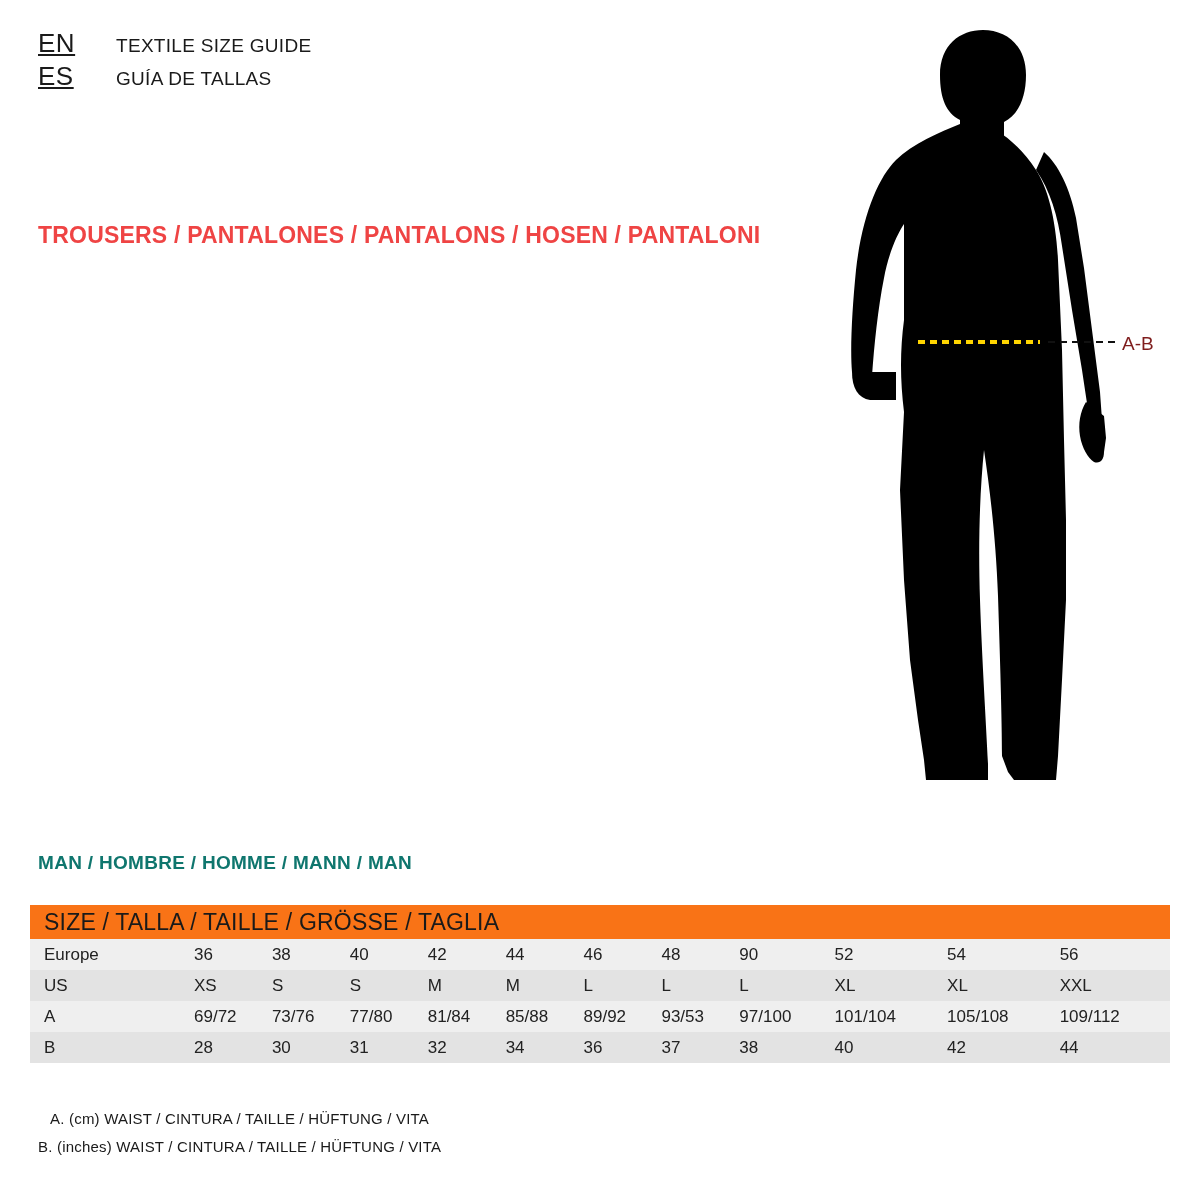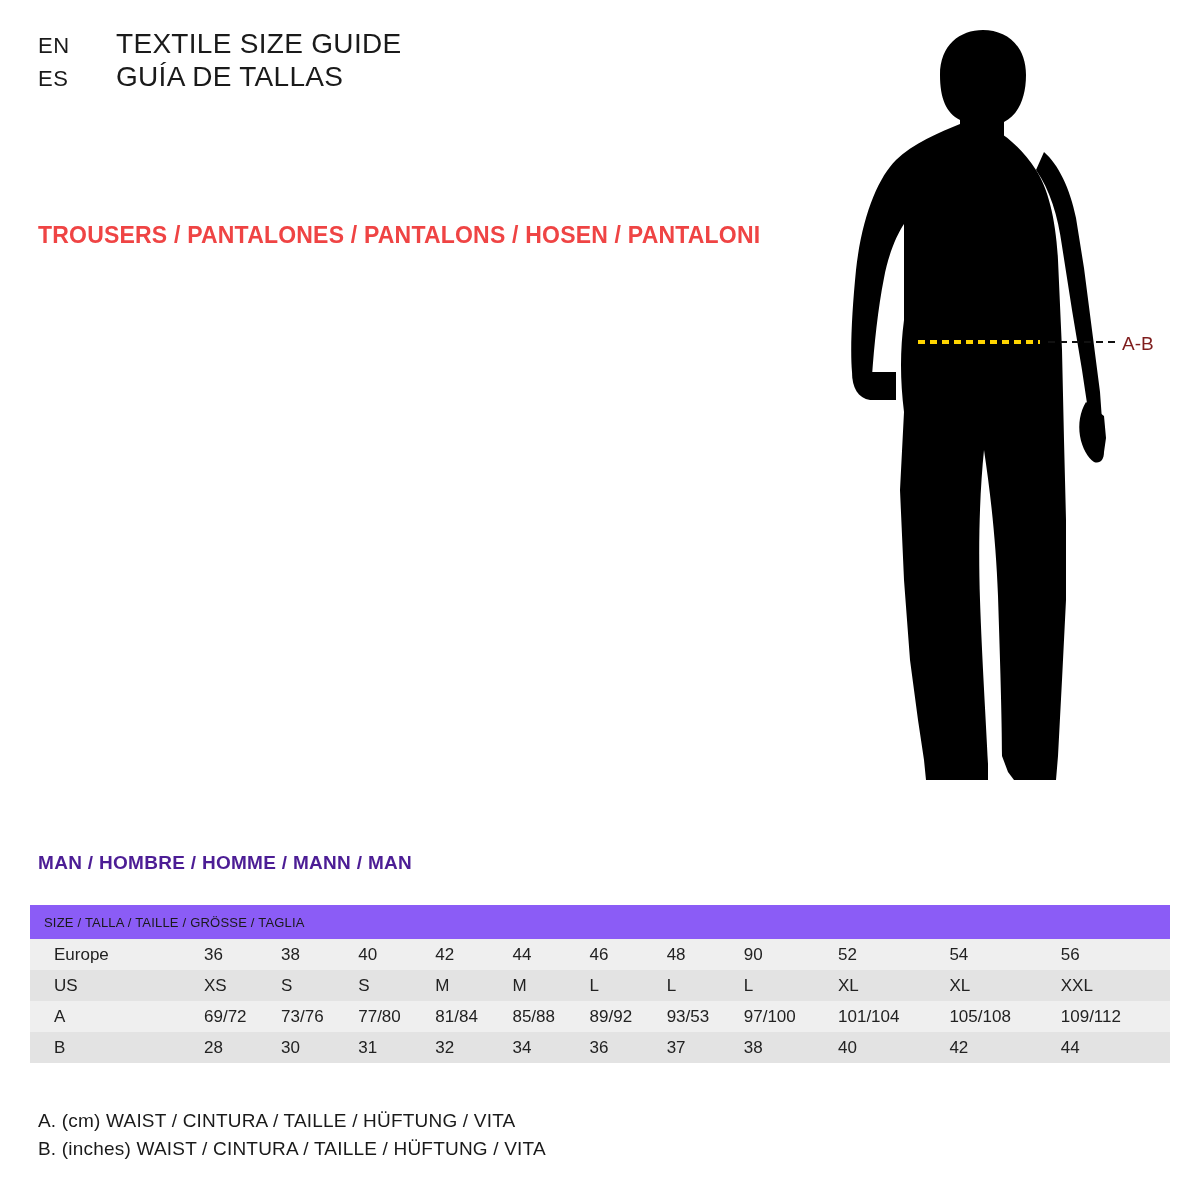--- a/index.html
+++ b/index.html
@@ -23,26 +23,27 @@
     top: 28px;
     width: 760px;
   }
   .lang-row {
     display: flex;
     align-items: baseline;
     height: 33px;
   }
   .lang-code {
     width: 78px;
-    font-size: 22px;
+    font-size: 26px;
     letter-spacing: 0.5px;
     color: #1a1a1a;
+    text-decoration: underline;
   }
   .lang-text {
-    font-size: 28px;
+    font-size: 19px;
     letter-spacing: 0.3px;
     color: #1a1a1a;
     white-space: nowrap;
   }
   #garment-title {
     position: absolute;
     left: 38px;
     top: 222px;
     font-size: 23px;
     font-weight: bold;
@@ -73,68 +74,69 @@
   }
 
   
   #section-label {
     position: absolute;
     left: 38px;
     top: 852px;
     font-size: 19px;
     font-weight: bold;
     letter-spacing: 0.3px;
-    color: #4c1d95;
+    color: #0f766e;
   }
 
   
   #size-table {
     position: absolute;
     left: 30px;
     top: 905px;
     width: 1140px;
     border-collapse: collapse;
     font-size: 17px;
   }
   #size-table th, #size-table td {
     padding: 0;
     height: 31px;
     font-weight: normal;
     color: #222222;
   }
   #size-table thead th {
-    background: #8b5cf6;
+    background: #f97316;
     text-align: left;
     padding-left: 14px;
-    font-size: 13px;
+    font-size: 23px;
     letter-spacing: 0.2px;
     color: #1a1a1a;
     height: 34px;
   }
   #size-table tbody tr:nth-child(odd) {
     background: #efefef;
   }
   #size-table tbody tr:nth-child(even) {
     background: #e3e3e3;
   }
   #size-table tbody td.rowlabel {
     text-align: left;
-    padding-left: 24px;
+    padding-left: 14px;
     width: 150px;
   }
   #size-table tbody td.val {
   }
 
   
   #footnotes {
     position: absolute;
     left: 38px;
     top: 1110px;
-    font-size: 19px;
-    color: #1a1a1a;
+    font-size: 15px;
+    color: #1a1a1a;
+    text-align: center;
   }
   .footnote {
     height: 28px;
     letter-spacing: 0.2px;
     white-space: nowrap;
   }
 </style>
 </head>
 <body>
 

